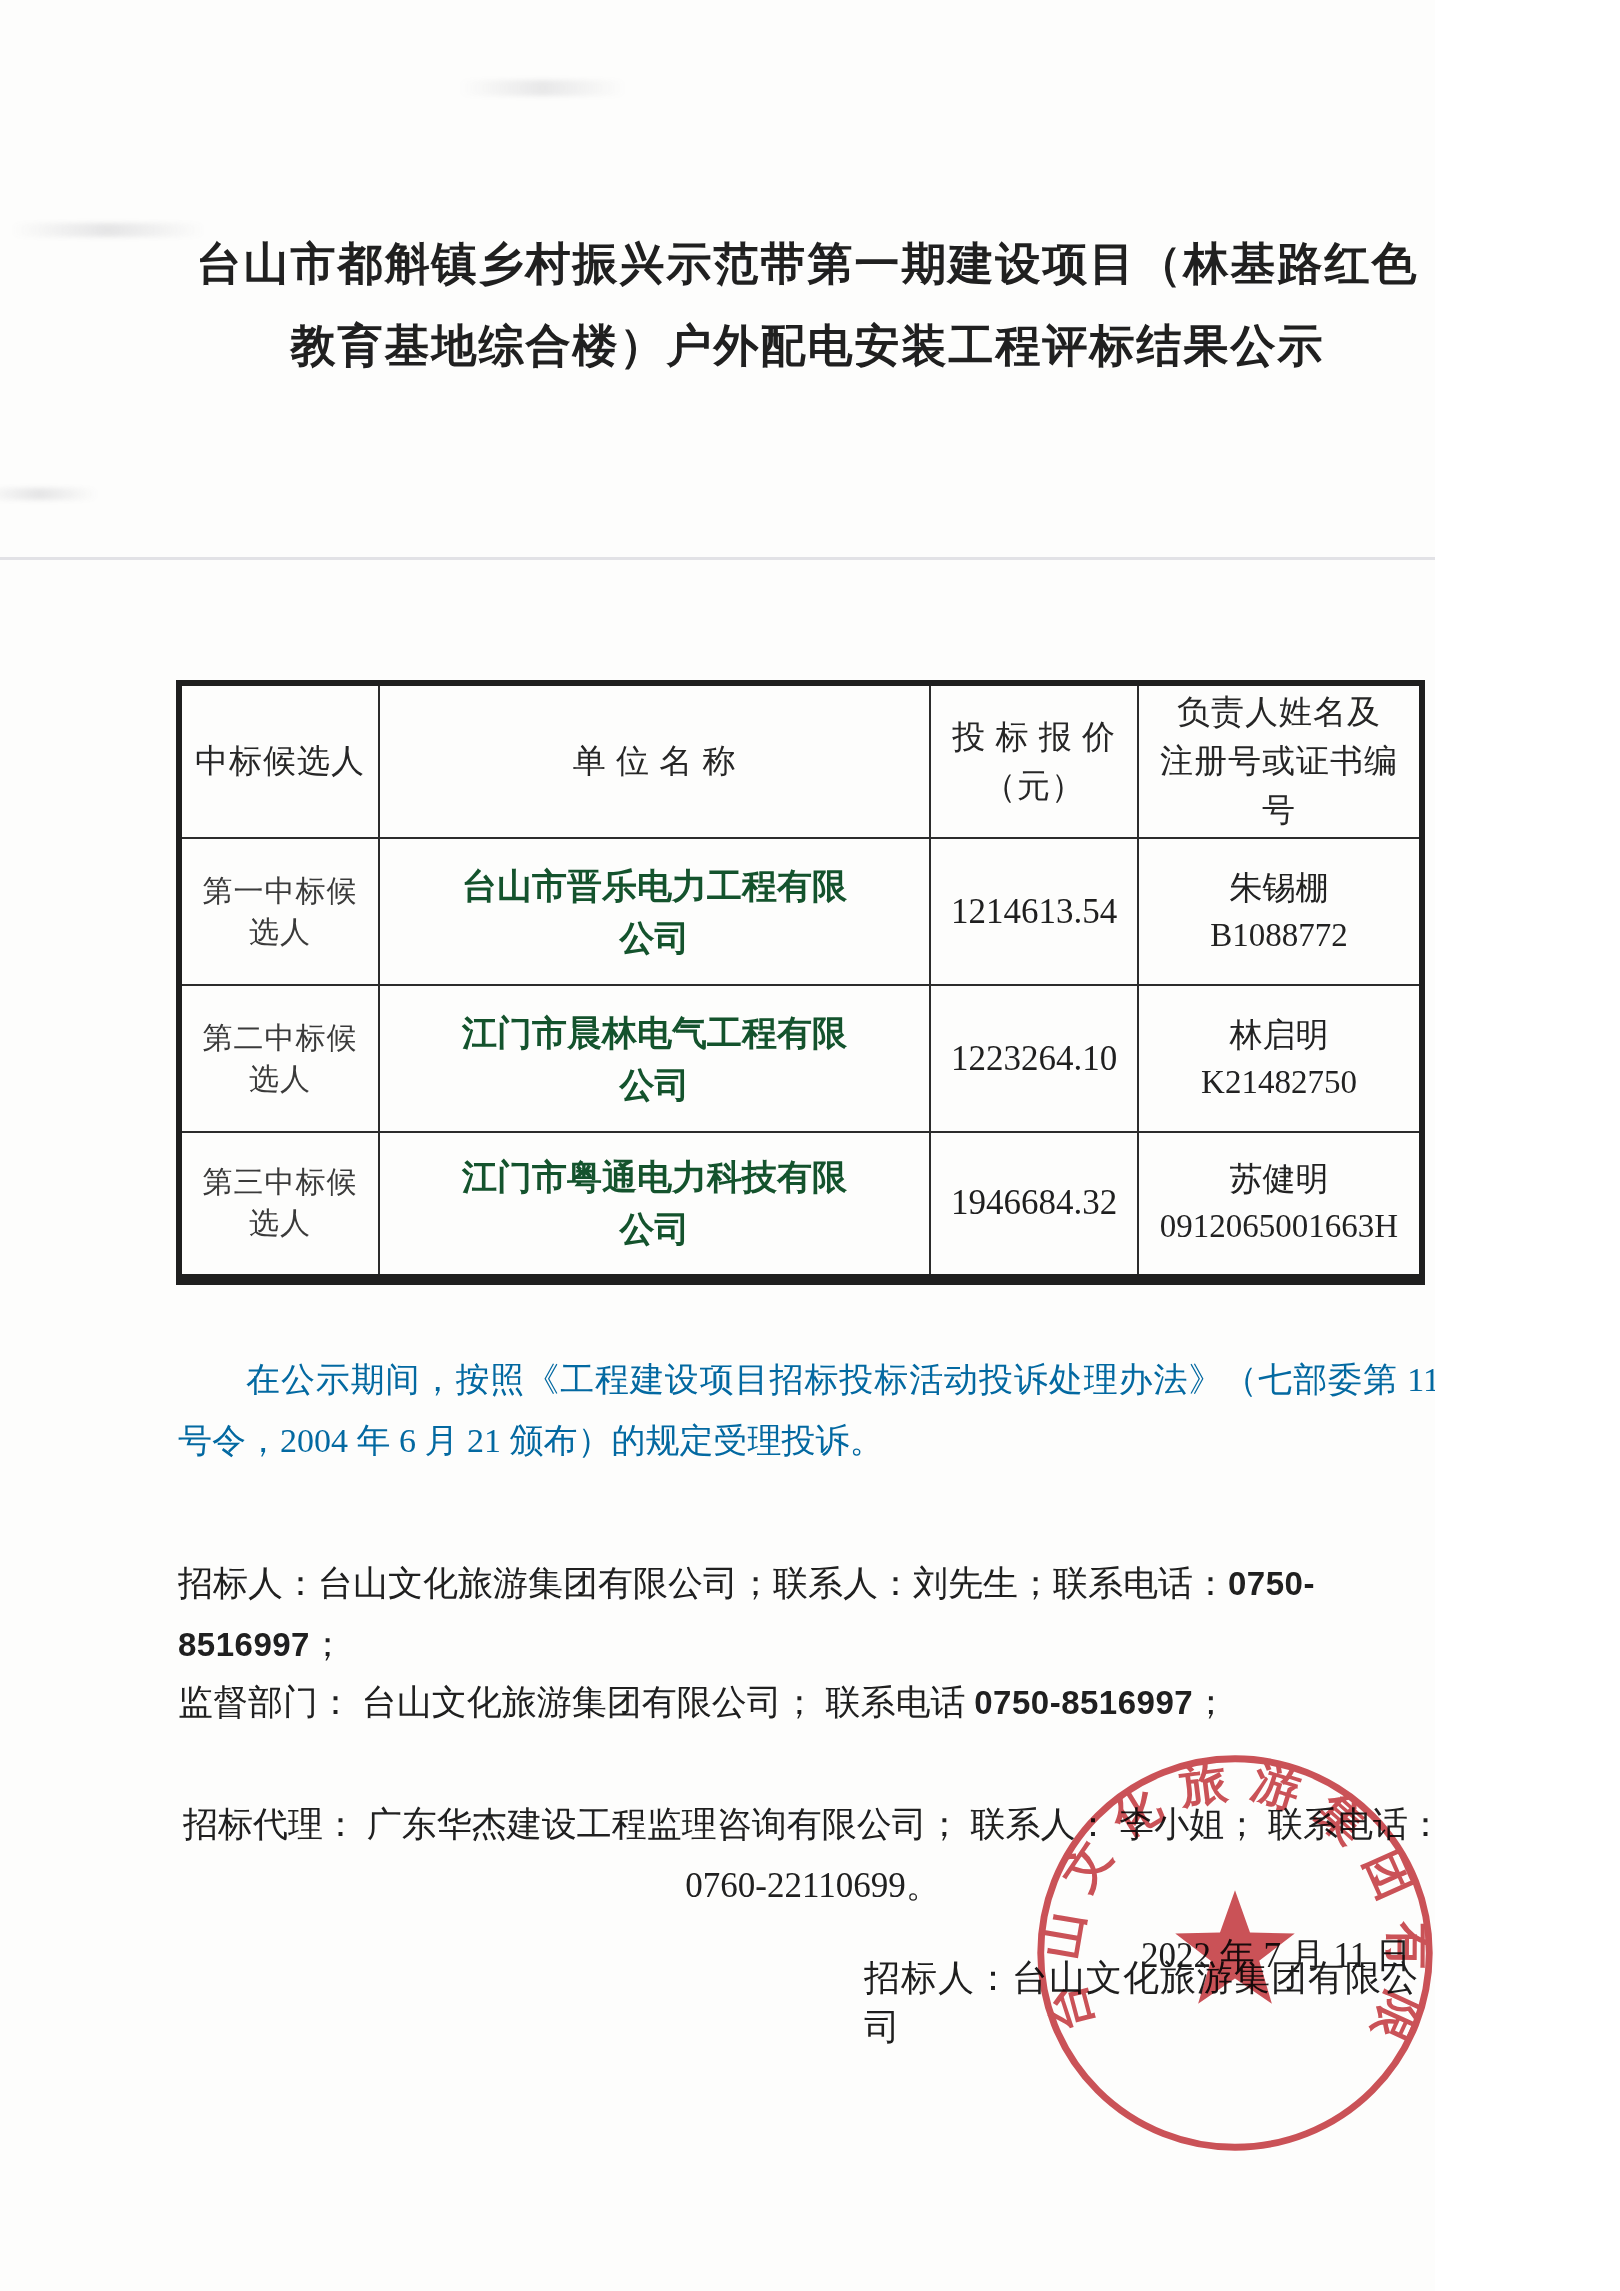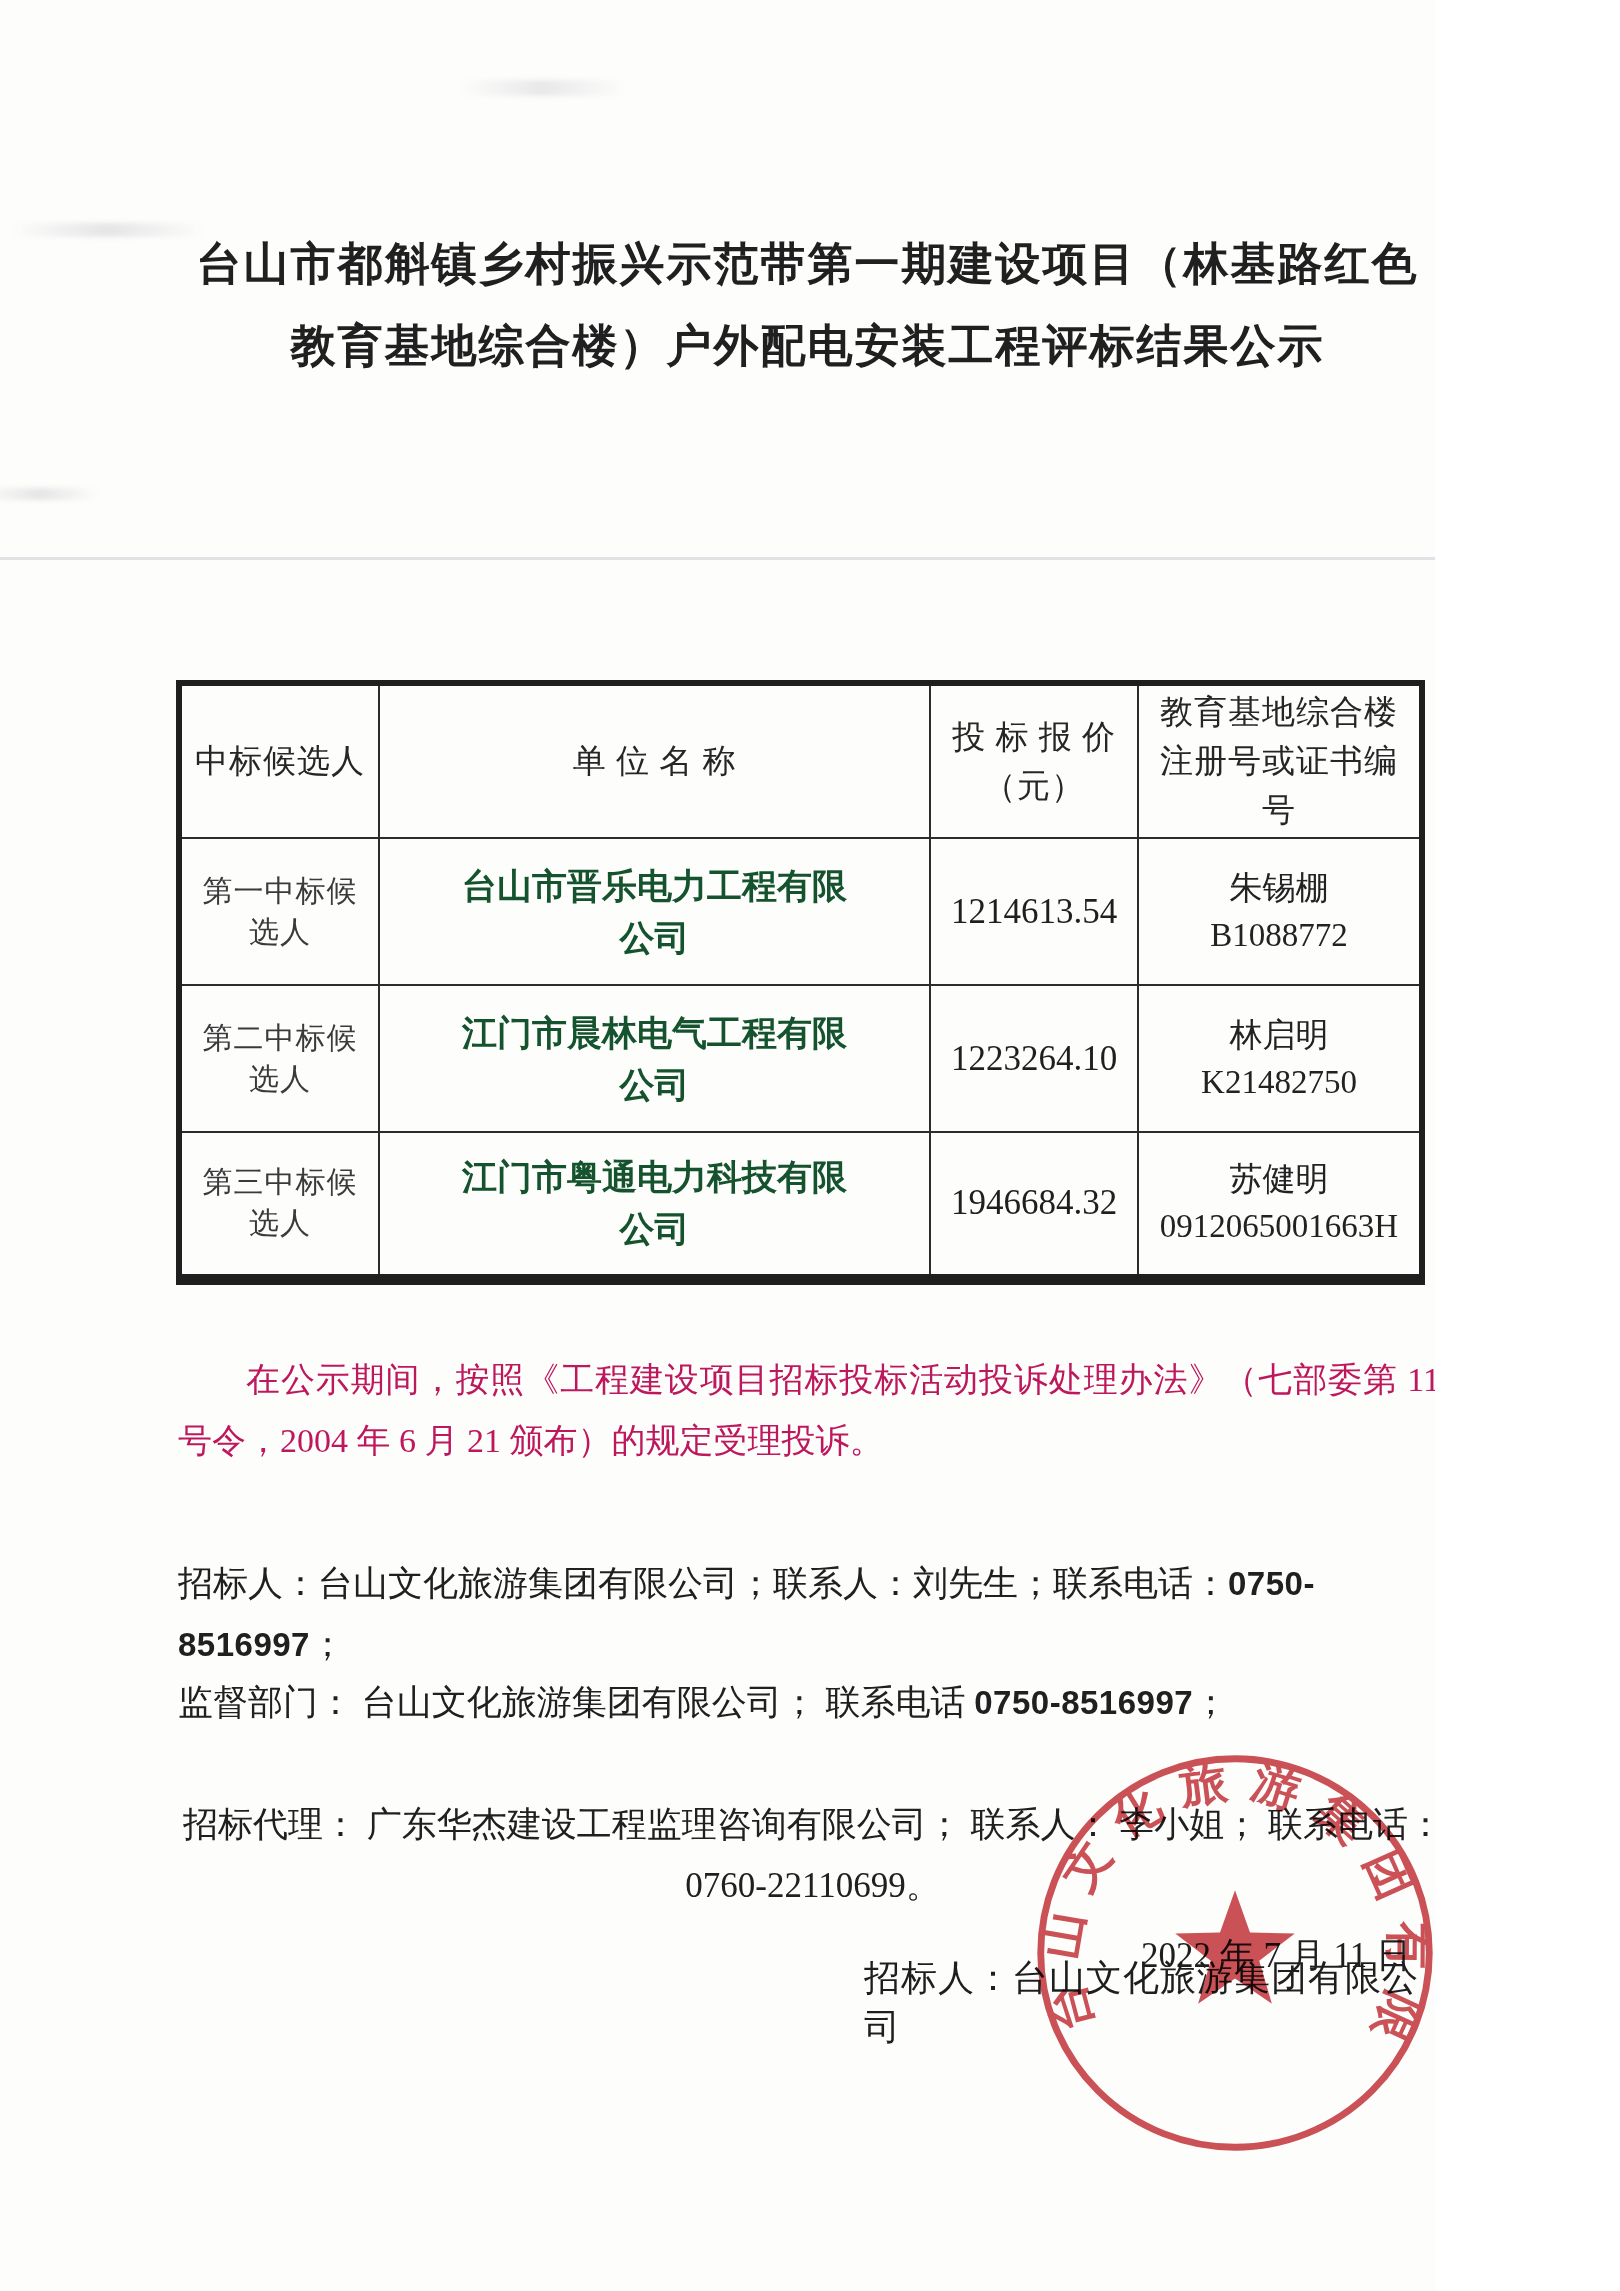--- a/index.html
+++ b/index.html
@@ -47,21 +47,21 @@
   td.company span {
     display:inline-block; max-width:397px;
     font-family:"Liberation Sans","DejaVu Sans",sans-serif;
     font-weight:700; line-height:52px; color:#14532d;
   }
   td.price { font-size:35px; color:#1f1f1f; }
   td.person { font-size:33px; line-height:47px; color:#222; }
   .complaint {
     position:absolute; top:1349px; left:178px; width:1262px;
     font-size:34px; line-height:61px;
-    text-align:justify; text-indent:2em; color:#be185d;
+    text-align:justify; text-indent:2em; color:#0369a1;
   }
   .contact {
     position:absolute; left:178px; width:1270px;
     font-size:35px; line-height:61px; color:#202020;
   }
   .contact1 { top:1553px; }
   .contact2 { top:1672px; }
   .contact3 { top:1794px;text-align:center; }
   .phone {
     font-family:"Liberation Sans","DejaVu Sans",sans-serif;
@@ -116,21 +116,21 @@
             <div>中标候选人</div>
           </th>
         <th>
             <div>单 位 名 称</div>
           </th>
         <th>
           <div>投 标 报 价</div>
           <div>（元）</div>
         </th>
         <th>
-          <div>教育基地综合楼</div>
+          <div>负责人姓名及</div>
           <div>注册号或证书编号</div>
         </th>
       </tr>
     </thead>
     <tbody>
       <tr>
         <td class="cand">第一中标候选人</td>
         <td class="company"><span>台山市晋乐电力工程有限公司</span></td>
         <td class="price">1214613.54</td>
         <td class="person">

